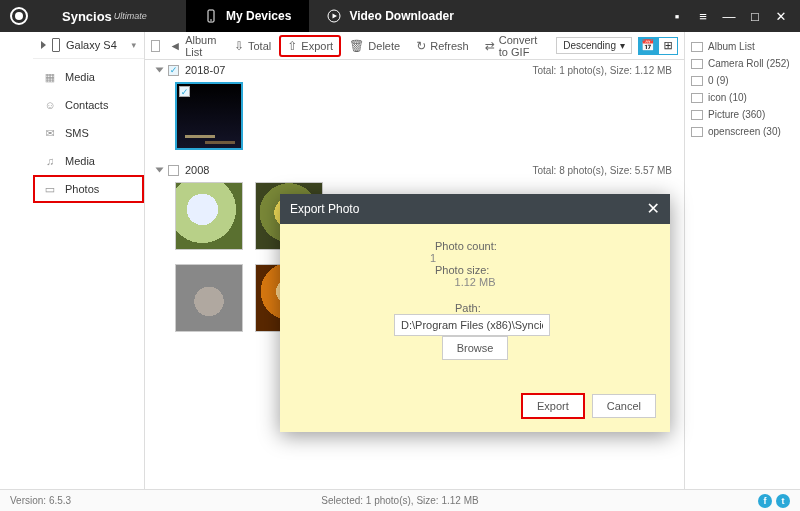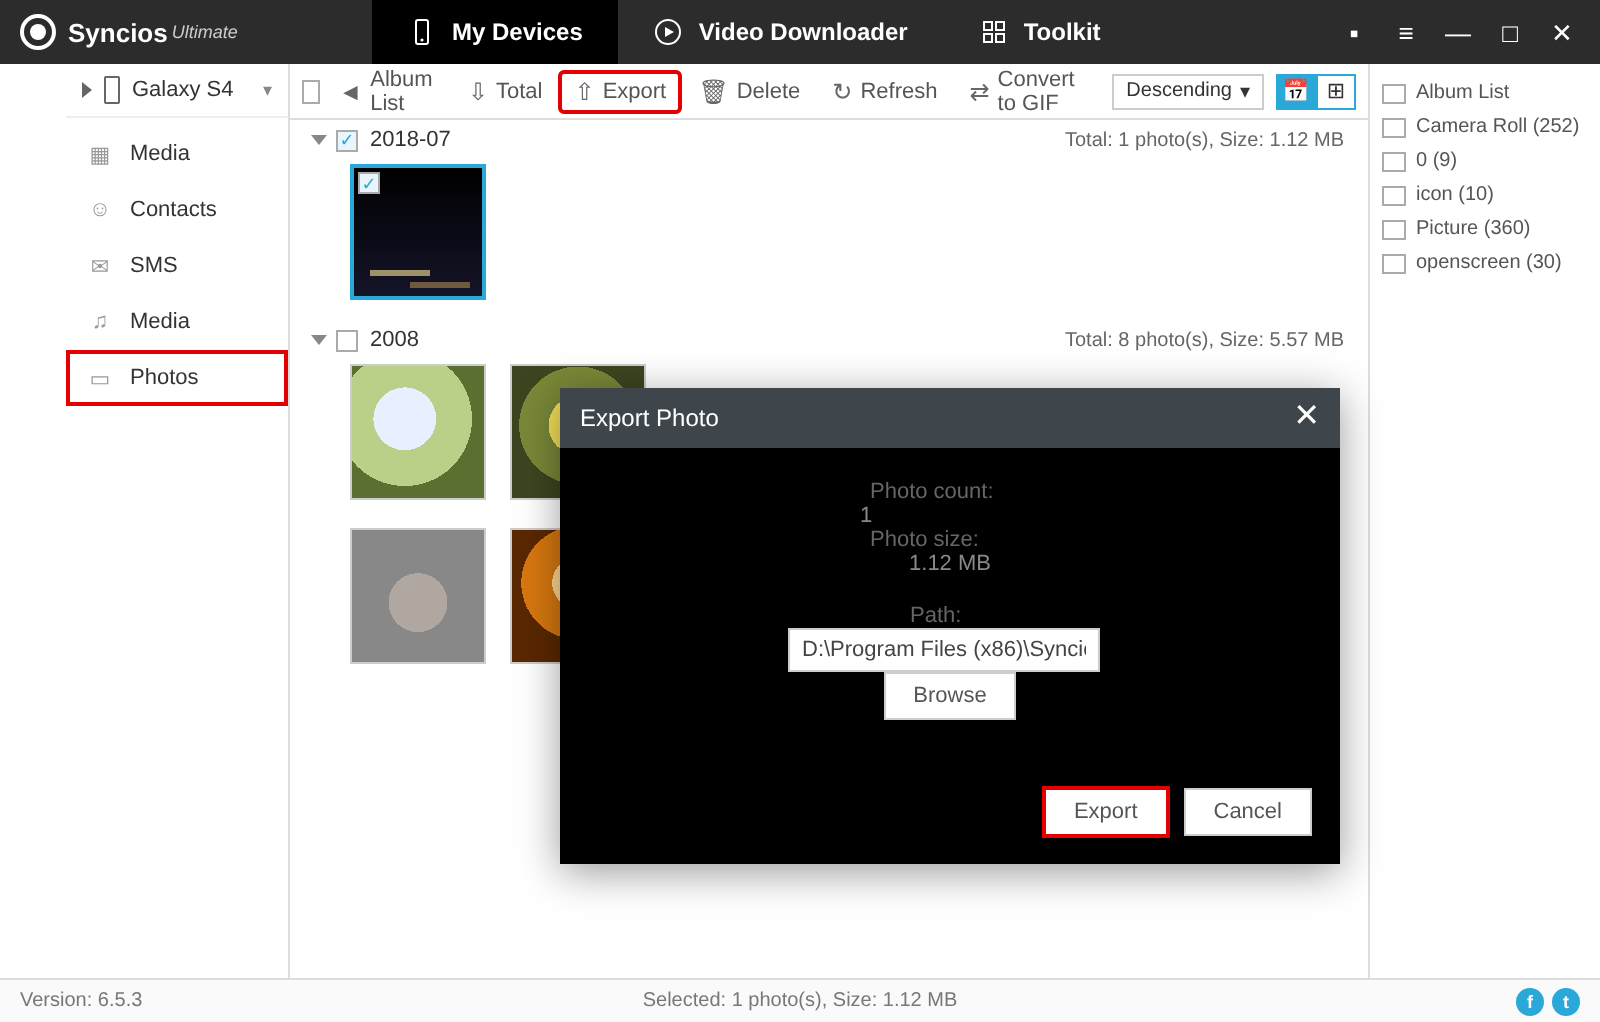--- a/index.html
+++ b/index.html
@@ -2,21 +2,21 @@
 <html><head>
 <meta charset="utf-8">
 <style>
 * { margin: 0; padding: 0; box-sizing: border-box; font-family: Arial, sans-serif; }
 body { width: 800px; height: 511px; background: #fff; overflow: hidden; font-size: 11px; color: #333; position: relative; }
 
 .titlebar { height: 32px; background: #2c2c2c; display: flex; align-items: center; color: #fff; }
 .logo-wrap { display: flex; align-items: center; padding-left: 10px; width: 186px; }
 .logo-icon { width: 18px; height: 18px; border: 2px solid #fff; border-radius: 50%; position: relative; margin-right: 6px; }
 .logo-icon::after { content: ''; position: absolute; width: 8px; height: 8px; background: #fff; border-radius: 50%; top: 3px; left: 3px; }
-.logo-text { font-size: 13px; font-weight: bold; }
+.logo-text { font-size: 13px; font-weight: bold; margin-left: 28px; }
 .logo-sub { font-size: 9px; font-style: italic; margin-left: 2px; color: #ccc; }
 .topnav { display: flex; height: 32px; }
 .topnav-item { display: flex; align-items: center; padding: 0 18px; font-size: 12px; font-weight: bold; cursor: pointer; gap: 8px; }
 .topnav-item.active { background: #000; }
 .topnav-icon { width: 14px; height: 14px; }
 .win-controls { margin-left: auto; display: flex; gap: 12px; padding-right: 12px; }
 .win-btn { width: 14px; color: #fff; font-size: 13px; cursor: pointer; text-align: center; }
 
 .main { display: flex; height: calc(100% - 32px - 22px); }
 
@@ -57,21 +57,21 @@
 .p-flower { background: radial-gradient(circle at 40% 40%, #e8f0ff 0 28%, #b8d088 28% 60%, #5a7030 60%); }
 .p-flower.yellow { background: radial-gradient(circle at 50% 45%, #f5e05a 0 30%, #7a8838 30% 60%, #3d4520 60%); }
 .p-koala { background: #888; background-image: radial-gradient(circle at 50% 55%, #b0a8a0 0 30%, #888 30%), radial-gradient(circle at 32% 28%, #999 0 10%, transparent 12%), radial-gradient(circle at 68% 28%, #999 0 10%, transparent 12%); }
 .p-jelly { background: radial-gradient(circle at 50% 40%, #ffd890 0 25%, #d87810 25% 55%, #5a2800 55%); }
 .p-tulip { background: linear-gradient(135deg, #f2c000 30%, #d89000 30% 50%, #f2c000 50% 70%, #c07000 70%); }
 
 .rightbar { width: 115px; padding: 6px 4px; }
 .rbar-row { display: flex; align-items: center; gap: 5px; padding: 3px 2px; font-size: 10px; color: #555; cursor: pointer; }
 .rbar-icon { width: 12px; height: 10px; border: 1px solid #aaa; display: inline-block; }
 
-.modal { position: absolute; left: 280px; top: 194px; width: 390px; background: #000000; box-shadow: 0 4px 20px rgba(0,0,0,0.4); z-index: 100; }
+.modal { position: absolute; left: 280px; top: 194px; width: 390px; background: #fef9c3; box-shadow: 0 4px 20px rgba(0,0,0,0.4); z-index: 100; }
 .modal-head { background: #3e464c; color: #fff; padding: 7px 10px; display: flex; align-items: center; font-size: 12px; }
 .modal-close { margin-left: auto; cursor: pointer; font-size: 16px; line-height: 1; }
 .modal-body { padding: 16px 14px 10px; font-size: 11px; color: #666; }
 .mrow { display: flex; align-items: center; margin-bottom: 14px; flex-direction: column; }
 .mlabel { width: 80px; }
 .mval { color: #888; }
 .path-input { flex: 1; border: 1px solid #ccc; padding: 4px 6px; font-size: 11px; color: #444; margin-right: 6px; }
 .mbtn { border: 1px solid #ccc; background: #fff; padding: 5px 14px; font-size: 11px; cursor: pointer; color: #555; }
 .modal-foot { display: flex; justify-content: flex-end; gap: 8px; padding: 10px 14px 14px; }
 .mbtn.primary-box { outline: 2px solid #e40000; outline-offset: -1px; }
@@ -98,29 +98,20 @@
         </svg>
       <span>My Devices</span>
     </div>
     <div class="topnav-item">
       <svg class="topnav-icon" viewBox="0 0 14 14">
           <circle cx="7" cy="7" r="6" fill="none" stroke="#fff"></circle>
           <path d="M5.5 4.5 L10 7 L5.5 9.5 Z" fill="#fff"></path>
         </svg>
       <span>Video Downloader</span>
     </div>
-    <div class="topnav-item">
-      <svg class="topnav-icon" viewBox="0 0 14 14">
-          <rect x="2" y="2" width="4" height="4" fill="none" stroke="#fff"></rect>
-          <rect x="8" y="2" width="4" height="4" fill="none" stroke="#fff"></rect>
-          <rect x="2" y="8" width="4" height="4" fill="none" stroke="#fff"></rect>
-          <rect x="8" y="8" width="4" height="4" fill="none" stroke="#fff"></rect>
-        </svg>
-      <span>Toolkit</span>
-    </div>
   </div>
   <div class="win-controls">
     <span class="win-btn">▪</span>
     <span class="win-btn">≡</span>
     <span class="win-btn">—</span>
     <span class="win-btn">□</span>
     <span class="win-btn">✕</span>
   </div>
 </div>
 

